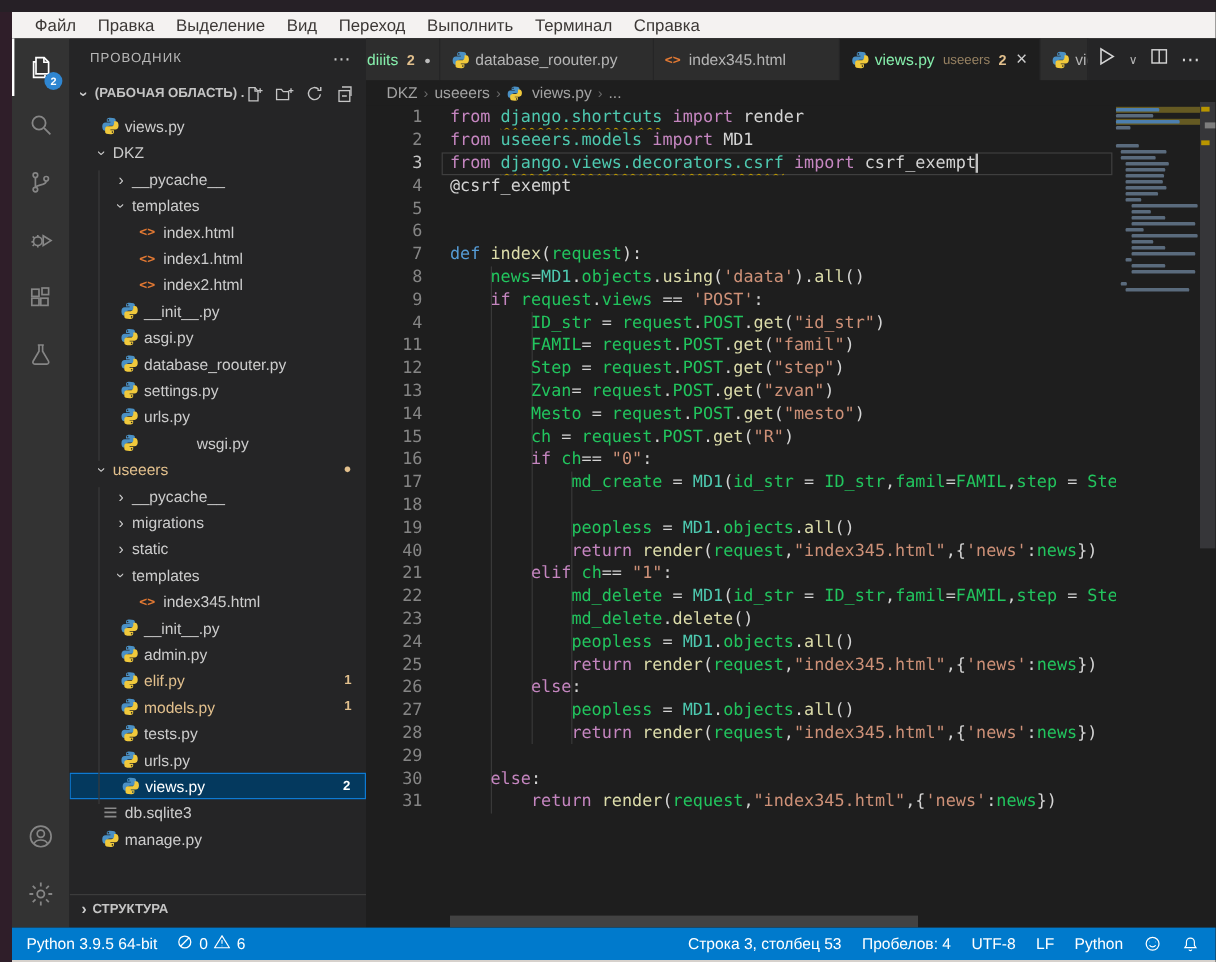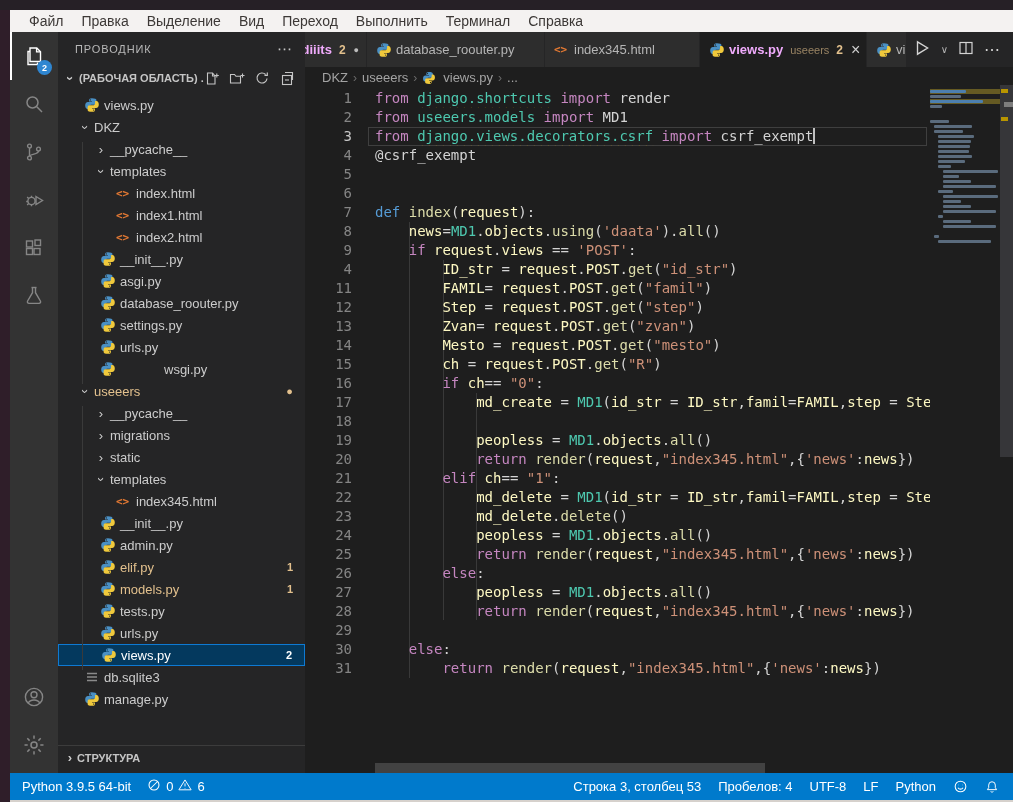--- a/index.html
+++ b/index.html
@@ -44,42 +44,42 @@
                display:flex;align-items:center;font-size:11px;font-weight:bold;color:#c5c5c5;padding-left:5px;box-sizing:border-box;}
   
   #editor-area{left:305px;top:32px;width:708px;height:741px;background:#1e1e1e;overflow:hidden;}
   #tabbar{position:absolute;left:0;top:0;width:708px;height:35px;background:#252526;display:flex;}
   .tab{height:35px;display:flex;align-items:center;background:#2d2d2d;border-right:1px solid #252526;
        box-sizing:border-box;padding:0 9px;font-size:13px;color:#b5b5b5;overflow:hidden;flex:none;}
   .tab.active{background:#1e1e1e;}
   .tab.clip-left{justify-content:flex-end;padding-right:7px;}
   .tab .ficon{width:20px;}
   .tab-label{white-space:nowrap;}
-  .tab-label.gold{color:#f0abfc;font-weight:bold;}
+  .tab-label.gold{color:#86efac;}
   .tab-desc{font-size:11px;color:rgba(226,192,141,.62);margin-left:7px;white-space:nowrap;}
   .tab-badge{color:#e2c08d;font-weight:bold;font-size:12px;margin-left:7px;}
   .tab-dot{color:#bcbcbc;font-size:9px;margin-left:8px;}
   .tab-close{color:#d0d0d0;font-size:16px;margin-left:8px;line-height:1;}
   #tab-actions{margin-left:auto;display:flex;align-items:center;gap:10px;padding-right:12px;color:#d4d4d4;}
   .ta-chev{font-size:10px;color:#b5b5b5;}
   .ta-more{font-size:16px;letter-spacing:1px;}
   #breadcrumbs{position:absolute;left:0;top:35px;width:708px;height:21px;display:flex;align-items:center;
                padding-left:17px;box-sizing:border-box;font-size:13px;color:#a3a3a3;gap:5px;background:#1e1e1e;}
   .bc-sep{color:#6a6a6a;font-size:12px;}
   .bc-item{display:flex;align-items:center;gap:3px;}
   #breadcrumbs .ficon svg{width:14px;height:14px;}
   
   #code{position:absolute;left:0;top:56px;width:625px;height:685px;overflow:hidden;
         font-family:"DejaVu Sans Mono",monospace;font-size:14px;line-height:19px;}
   .ln-num{position:absolute;left:0;width:47px;text-align:right;color:#858585;height:19px;}
   .ln-num.cur{color:#c6c6c6;}
   .code-line{position:absolute;left:0;width:625px;height:19px;white-space:pre;padding-left:70px;box-sizing:border-box;overflow:hidden;}
   .t-kw{color:#c586c0;} .t-def{color:#569cd6;} .t-fn{color:#dcdcaa;} .t-mod{color:#4ec9b0;}
   .t-modsq{color:#4ec9b0;text-decoration:underline wavy #b89500 1px;text-underline-offset:4px;}
-  .t-var{color:#fef9c3;} .t-str{color:#ce9178;} .t-plain{color:#d4d4d4;}
+  .t-var{color:#22c55e;} .t-str{color:#ce9178;} .t-plain{color:#d4d4d4;}
   #cur-line-box{position:absolute;left:63px;top:39px;width:559px;height:19px;border:1px solid #3f3f3f;box-sizing:border-box;}
   #caret{position:absolute;left:508px;top:40px;width:2px;height:16px;background:#c0c0c0;}
   .indent-guide{position:absolute;width:1px;background:#393939;}
   
   #minimap{position:absolute;left:625px;top:57px;width:70px;height:180px;}
   .mm-hl{position:absolute;left:0;width:70px;height:5px;background:rgba(160,140,40,.55);}
   .mm-bar{position:absolute;height:3px;background:#5a6b7d;border-radius:1px;}
   .mm-bar.hl{background:#4d7fae;}
   #vscroll{position:absolute;left:695px;top:53px;width:13px;height:372px;background:#55555c;opacity:.45;}
   .ruler-mark{position:absolute;}
@@ -537,21 +537,21 @@
       <div class="code-line" style="top: 248px;"><span class="t-plain">        </span><span class="t-var">Mesto</span><span class="t-plain"> = </span><span class="t-var">request</span><span class="t-plain">.</span><span class="t-var">POST</span><span class="t-plain">.</span><span class="t-fn">get</span><span class="t-plain">(</span><span class="t-str">"mesto"</span><span class="t-plain">)</span></div>
       <div class="ln-num" style="top: 267px;">15</div>
       <div class="code-line" style="top: 267px;"><span class="t-plain">        </span><span class="t-var">ch</span><span class="t-plain"> = </span><span class="t-var">request</span><span class="t-plain">.</span><span class="t-var">POST</span><span class="t-plain">.</span><span class="t-fn">get</span><span class="t-plain">(</span><span class="t-str">"R"</span><span class="t-plain">)</span></div>
       <div class="ln-num" style="top: 286px;">16</div>
       <div class="code-line" style="top: 286px;"><span class="t-plain">        </span><span class="t-kw">if </span><span class="t-var">ch</span><span class="t-plain">== </span><span class="t-str">"0"</span><span class="t-plain">:</span></div>
       <div class="ln-num" style="top: 305px;">17</div>
       <div class="code-line" style="top: 305px;"><span class="t-plain">            </span><span class="t-var">md_create</span><span class="t-plain"> = </span><span class="t-mod">MD1</span><span class="t-plain">(</span><span class="t-var">id_str</span><span class="t-plain"> = </span><span class="t-var">ID_str</span><span class="t-plain">,</span><span class="t-var">famil</span><span class="t-plain">=</span><span class="t-var">FAMIL</span><span class="t-plain">,</span><span class="t-var">step</span><span class="t-plain"> = </span><span class="t-var">Ste</span></div>
       <div class="ln-num" style="top: 324px;">18</div>
       <div class="ln-num" style="top: 343px;">19</div>
       <div class="code-line" style="top: 343px;"><span class="t-plain">            </span><span class="t-var">peopless</span><span class="t-plain"> = </span><span class="t-mod">MD1</span><span class="t-plain">.</span><span class="t-var">objects</span><span class="t-plain">.</span><span class="t-fn">all</span><span class="t-plain">()</span></div>
-      <div class="ln-num" style="top: 362px;">20</div>
+      <div class="ln-num" style="top: 362px;">40</div>
       <div class="code-line" style="top: 362px;"><span class="t-plain">            </span><span class="t-kw">return </span><span class="t-fn">render</span><span class="t-plain">(</span><span class="t-var">request</span><span class="t-plain">,</span><span class="t-str">"index345.html"</span><span class="t-plain">,{</span><span class="t-str">'news'</span><span class="t-plain">:</span><span class="t-var">news</span><span class="t-plain">})</span></div>
       <div class="ln-num" style="top: 381px;">21</div>
       <div class="code-line" style="top: 381px;"><span class="t-plain">        </span><span class="t-kw">elif </span><span class="t-var">ch</span><span class="t-plain">== </span><span class="t-str">"1"</span><span class="t-plain">:</span></div>
       <div class="ln-num" style="top: 400px;">22</div>
       <div class="code-line" style="top: 400px;"><span class="t-plain">            </span><span class="t-var">md_delete</span><span class="t-plain"> = </span><span class="t-mod">MD1</span><span class="t-plain">(</span><span class="t-var">id_str</span><span class="t-plain"> = </span><span class="t-var">ID_str</span><span class="t-plain">,</span><span class="t-var">famil</span><span class="t-plain">=</span><span class="t-var">FAMIL</span><span class="t-plain">,</span><span class="t-var">step</span><span class="t-plain"> = </span><span class="t-var">Ste</span></div>
       <div class="ln-num" style="top: 419px;">23</div>
       <div class="code-line" style="top: 419px;"><span class="t-plain">            </span><span class="t-var">md_delete</span><span class="t-plain">.</span><span class="t-fn">delete</span><span class="t-plain">()</span></div>
       <div class="ln-num" style="top: 438px;">24</div>
       <div class="code-line" style="top: 438px;"><span class="t-plain">            </span><span class="t-var">peopless</span><span class="t-plain"> = </span><span class="t-mod">MD1</span><span class="t-plain">.</span><span class="t-var">objects</span><span class="t-plain">.</span><span class="t-fn">all</span><span class="t-plain">()</span></div>
       <div class="ln-num" style="top: 457px;">25</div>

